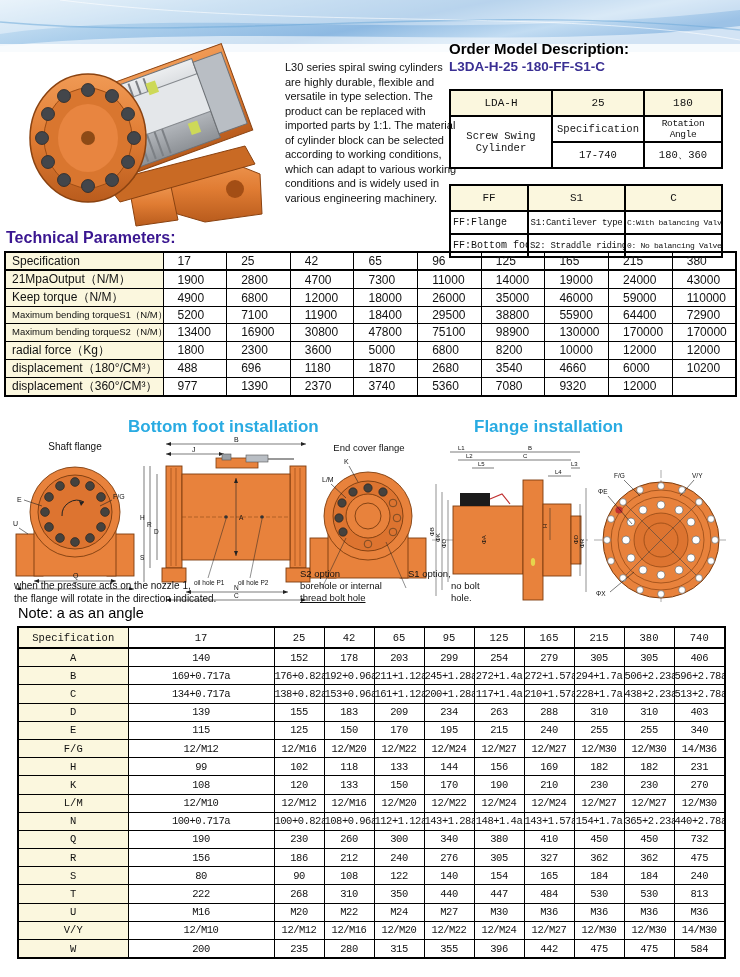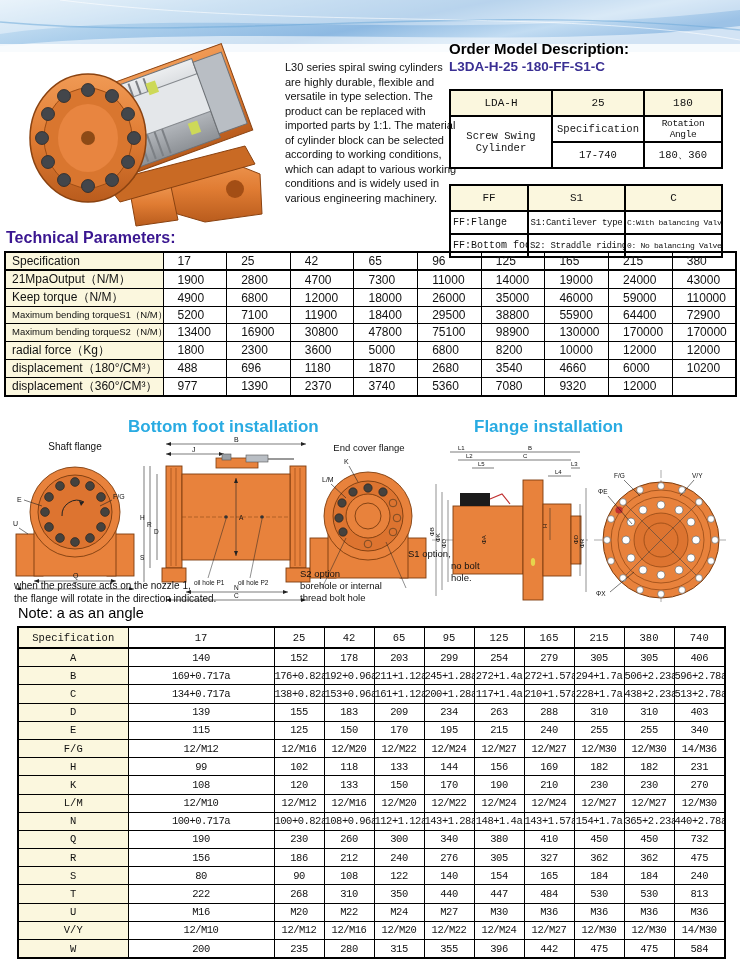--- a/index.html
+++ b/index.html
@@ -535,23 +535,23 @@
     </g>
   </svg>
 
   <div class="dnote" style="left:14px;top:580px;width:250px;">
     <span style="display:block;">when the pressure acts on the nozzle 1,</span>
     <span style="display:block;">the flange will rotate in the direction indicated.</span>
   </div>
   <div class="dnote" style="left:300px;top:568px;width:105px;font-size:9.5px;">
     <span style="display:block;">S2 option</span>
     <span style="display:block;">borehole or internal</span>
-    <span style="display:block;">thread bolt hole</span>
+    <span style="display:block;text-decoration:underline;">thread bolt hole</span>
   </div>
-  <div class="dnote" style="left:408px;top:548px;width:80px;font-size:9.5px;">
+  <div class="dnote" style="left:408px;top:568px;width:80px;font-size:9.5px;">
     <span style="display:block;">S1 option,</span>
     <span style="display:block;padding-left:43px;">no bolt hole.</span>
   </div>
 
   <div class="note-line">Note: a as an angle</div>
   <table class="dims">
     <colgroup>
       <col style="width:110px">
         <col style="width:146px">
       <col style="width:50px">

